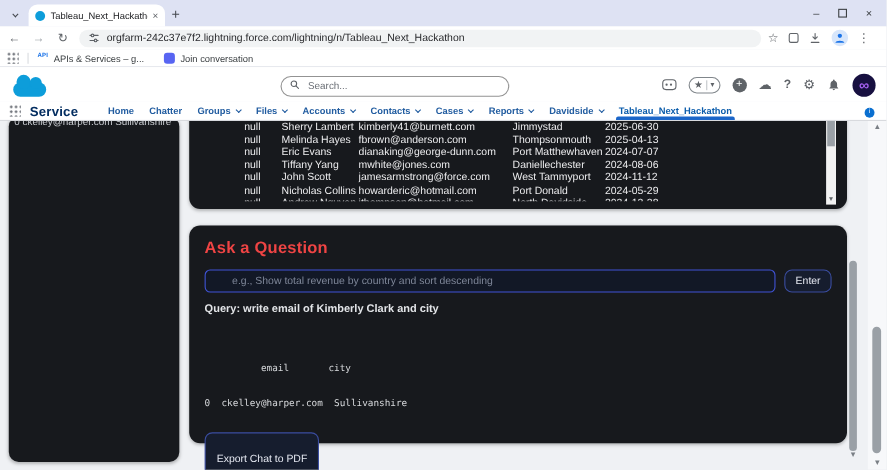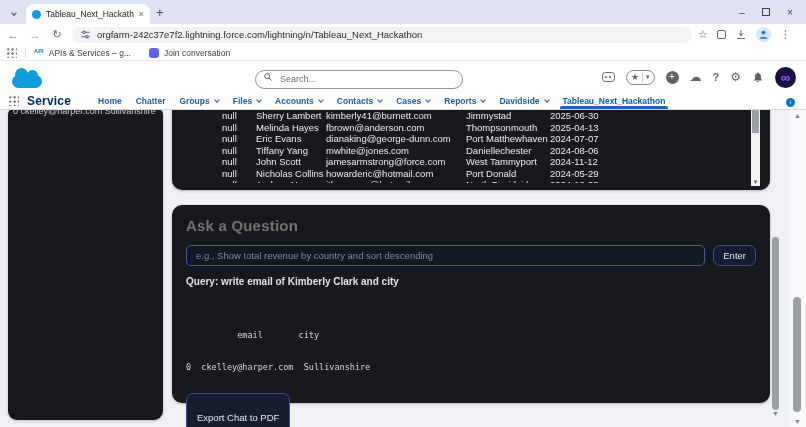--- a/index.html
+++ b/index.html
@@ -97,24 +97,24 @@
   .trow { display:grid; grid-template-columns:34px 70px 140px 84px 70px; font-size:9.5px;
           line-height:11.5px; color:#ececee;padding-left:42px; }
   .trow span { white-space:nowrap; overflow:hidden; }
   .tbl-scroll { position:absolute; right:10px; top:0; bottom:4px; width:9px; background:#f2f2f2; }
   .tbl-thumb { position:absolute; top:6px; left:1px; width:7px; height:27px; background:#9aa0a6; }
   .tbl-arrow { position:absolute; bottom:1px; left:0; width:9px; text-align:center; font-size:6px; color:#606468; }
 
   .ask-panel { position:absolute; left:172px; top:205px; width:598px; height:198px; background:#17191d;
                border-radius:10px; z-index:1; padding:12px 14px; display:flex; flex-direction:column;
                box-shadow:0 1px 3px rgba(0,0,0,.25); }
-  .ask-title { font-size:15px; font-weight:bold; color:#737373; letter-spacing:.2px; margin-bottom:11px; }
+  .ask-title { font-size:15px; font-weight:bold; color:#ef4444; letter-spacing:.2px; margin-bottom:11px; }
   .ask-row { display:flex; gap:8px; }
   .ask-input { flex:1; height:21px; background:#121826; border:1.4px solid #4053d6; border-radius:5px;
-               color:#dfe3ea; font-size:9.5px; padding:0 9px; outline:none;
+               color:#dfe3ea; font-size:9.5px; padding:0 24px; outline:none;
                font-family:"Liberation Sans", sans-serif; }
   .ask-input::placeholder { color:#7e8698; }
   .btn { background:#161d2e; border:1px solid #3b4da0; border-radius:7px; color:#e6e9f2;
          font-size:9.5px; font-family:"Liberation Sans", sans-serif; cursor:pointer; }
   .enter-btn { height:21px; padding:0 9px; }
   .query-line { font-size:10px; color:#e2e4e7; margin-top:10px;font-weight:bold; }
   .result { margin-top:22px; font-family:"DejaVu Sans Mono", monospace; font-size:8.5px;
             line-height:10.5px; color:#d6d8db; white-space:pre; }
   .export-btn { margin-top:auto; align-self:flex-start; padding:18px 10px; }
 

